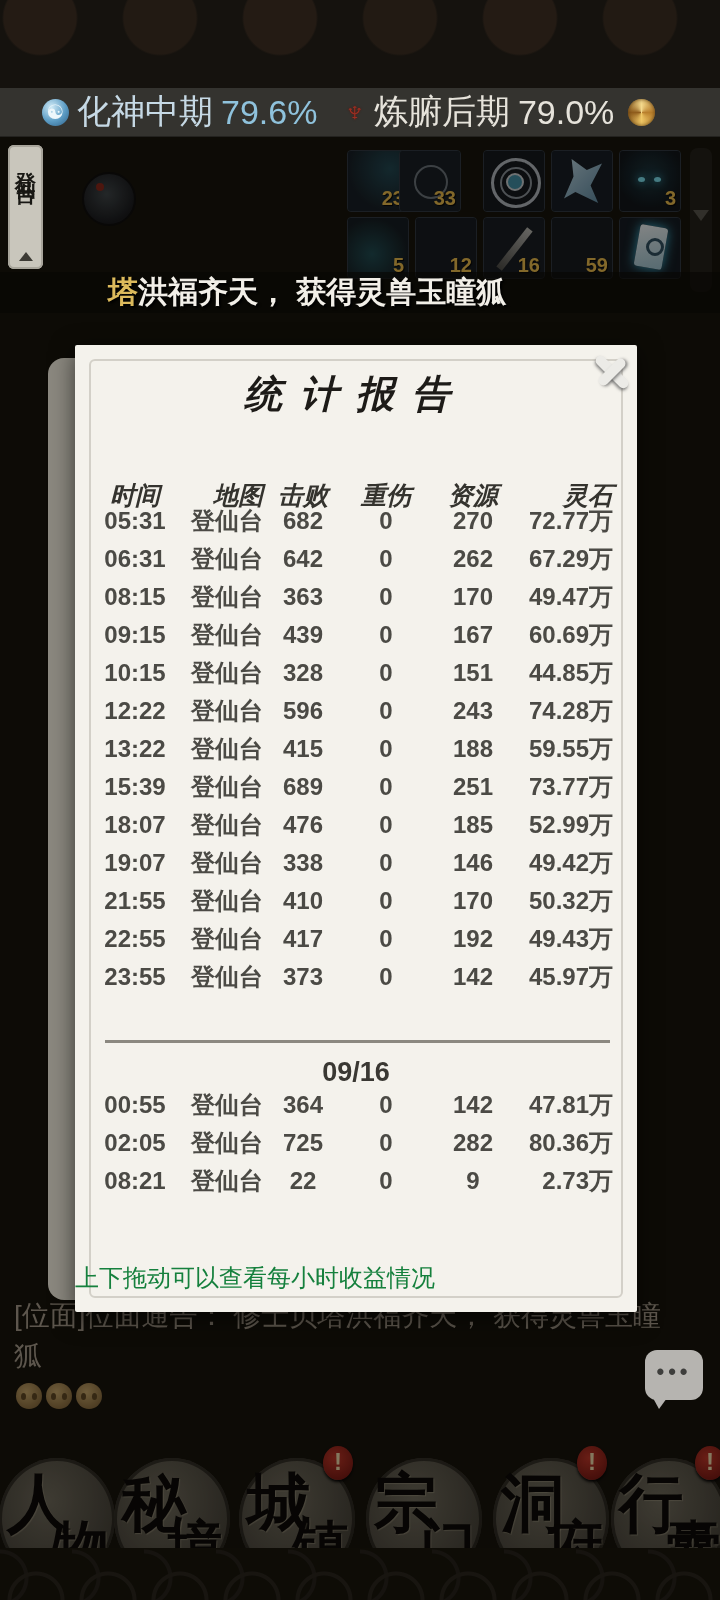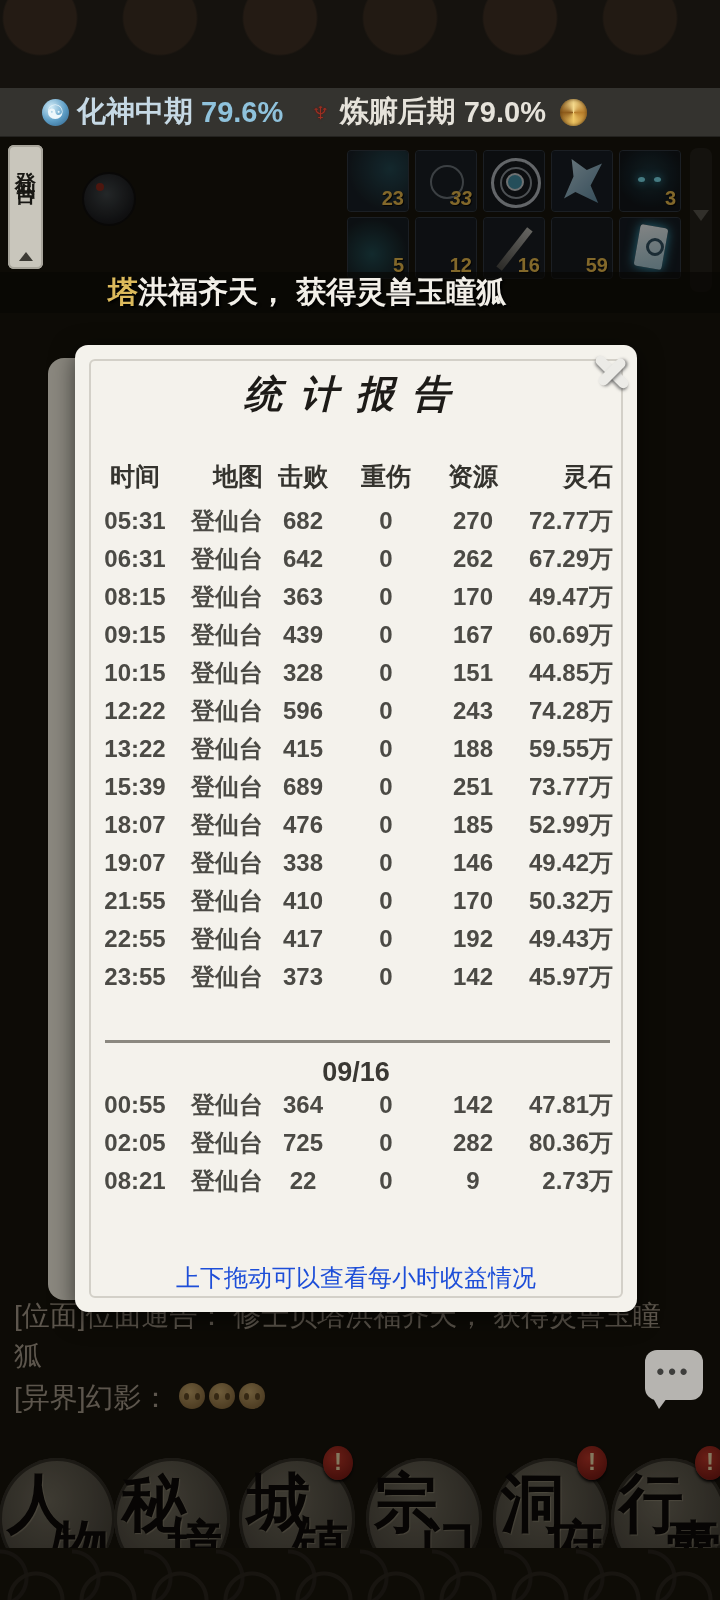--- a/index.html
+++ b/index.html
@@ -13,21 +13,21 @@
                      radial-gradient(circle 38px at 160px 18px, #221a13 36px, transparent 38px),
                      radial-gradient(circle 38px at 280px 18px, #241b14 36px, transparent 38px),
                      radial-gradient(circle 38px at 400px 18px, #221a13 36px, transparent 38px),
                      radial-gradient(circle 38px at 520px 18px, #241b14 36px, transparent 38px),
                      radial-gradient(circle 38px at 640px 18px, #221a13 36px, transparent 38px);}
 
   
   .status-bar{position:absolute;left:0;top:88px;width:720px;height:49px;background:#34332f;
     display:flex;align-items:center;z-index:3;border-bottom:1px solid #23221f;}
   .sb-group{display:flex;align-items:center;gap:8px;}
-  .sb-text{font-size:29px;font-weight:bold;color:#e6e3db;white-space:nowrap;}
+  .sb-text{font-size:34px;font-weight:normal;color:#e6e3db;white-space:nowrap;}
   .realm1-label{color:#c6d9e5;}
   .realm1-pct{color:#8fc2dc;}
   .yinyang{width:27px;height:27px;border-radius:50%;
     background:radial-gradient(circle at 35% 30%, #cfeaf6, #5c9cc4 55%, #2c5e86);
     color:#eef7fb;font-size:20px;line-height:27px;text-align:center;}
   .trident{color:#9c2f22;font-size:30px;font-weight:bold;text-shadow:0 0 2px #5a140e;}
   .crystal{width:20px;height:20px;transform:rotate(45deg);border-radius:4px;
     background:linear-gradient(135deg,#d8f2fc,#7cc0e0 50%,#3c7ca6);box-shadow:0 0 6px #5aa6cc;}
   .coin{width:27px;height:27px;border-radius:50%;
     background:conic-gradient(#f4d98c,#b97f2c,#f0c866,#8f5c1c,#f4d98c);
@@ -118,47 +118,47 @@
     color:#f0ddae;font-size:24px;font-weight:bold;text-align:center;line-height:32px;
     box-shadow:0 2px 3px #000;}
 
   .waves{position:absolute;left:0;top:1548px;width:720px;height:52px;z-index:1;background:#131109;
     background-image:radial-gradient(circle 34px at 36px 52px, transparent 24px, #26231c 25px 28px, transparent 29px),
                      radial-gradient(circle 34px at 0px 30px, transparent 24px, #221f19 25px 28px, transparent 29px);
     background-size:72px 52px;}
 
   
   .back-sheet{position:absolute;left:48px;top:358px;width:120px;height:942px;background:#8b887f;border-radius:16px;z-index:3;}
-  .modal{position:absolute;left:75px;top:345px;width:562px;height:967px;background:#f4f2ec;border-radius:13px;z-index:4;
+  .modal{position:absolute;left:75px;top:345px;width:562px;height:967px;background:#f4f2ec;border-radius:2px;z-index:4;
     box-shadow:0 6px 24px rgba(0,0,0,0.6);}
   .modal-border{position:absolute;left:14px;top:14px;right:14px;bottom:14px;border:2px solid #d3d0c8;border-radius:6px;pointer-events:none;}
   .modal-title{position:absolute;left:0;top:24px;width:100%;text-align:center;font-size:38px;font-weight:bold;
     letter-spacing:18px;color:#1d1b18;font-family:"Liberation Serif","DejaVu Serif",serif;font-style:italic;}
   .close-btn{position:absolute;left:508px;top:-2px;width:56px;height:56px;cursor:pointer;}
   .close-btn .bar{position:absolute;left:8px;top:24px;width:42px;height:10px;border-radius:5px;background:#ecebe7;
     box-shadow:1px 2px 3px rgba(90,90,90,0.7);}
   .close-btn .bar.b1{transform:rotate(45deg);}
   .close-btn .bar.b2{transform:rotate(-45deg);width:34px;left:12px;}
 
   .stats{position:absolute;left:24px;top:0;width:514px;}
   .srow{display:flex;align-items:center;height:38px;}
   .srow span{font-size:24px;color:#4b4a45;font-weight:bold;}
   .srow .c0{width:72px;text-align:center;}
   .srow .c1{width:92px;text-align:right;}
   .srow .c2{width:80px;text-align:center;}
   .srow .c3{width:86px;text-align:center;}
   .srow .c4{width:88px;text-align:center;}
   .srow .c5{width:96px;text-align:right;}
-  .hrow{position:absolute;top:114px;height:34px;}
+  .hrow{position:absolute;top:133px;height:34px;font-style:italic;}
   .hrow span{color:#34332e;font-size:25px;}
   .rows1{position:absolute;top:157px;}
   .divider{position:absolute;left:30px;top:695px;width:505px;height:3px;background:#8b8880;}
   .date-label{position:absolute;left:0;top:712px;width:100%;text-align:center;font-size:27px;font-weight:bold;color:#3a3833;}
   .rows2{position:absolute;top:741px;}
-  .footer-hint{position:absolute;left:0;top:917px;width:100%;text-align:center;font-size:24px;color:#1d4ed8;}
+  .footer-hint{position:absolute;left:0;top:917px;width:100%;font-size:24px;color:#15803d;}
 </style>
 </head>
 <body>
 
 <div id="screen">
 
   <div class="top-strip"></div>
 
   <div class="status-bar">
     <div class="sb-group" style="margin-left:42px;">
@@ -183,21 +183,21 @@
     <span class="arrow-up"></span>
   </div>
 
   <div class="avatar"></div>
 
   <div class="item-grid" id="item-grid">
       <div class="slot" style="left: 0px; top: 0px;">
         <div class="art a0"></div>
         <span class="count">23</span>
       </div>
-      <div class="slot" style="left: 68px; top: 0px; font-style: italic;">
+      <div class="slot" style="left: 52px; top: 0px;">
         <div class="art a1"></div>
         <span class="count">33</span>
       </div>
       <div class="slot" style="left: 136px; top: 0px;">
         <div class="art a2"></div>
       </div>
       <div class="slot" style="left: 204px; top: 0px;">
         <div class="art a3"></div>
       </div>
       <div class="slot" style="left: 272px; top: 0px;">
@@ -230,21 +230,20 @@
   </div>
 
   <div class="marquee">
     <span class="hl">塔</span>
     <span class="msg">洪福齐天， 获得灵兽玉瞳狐</span>
   </div>
 
   <div class="chat">
     <div class="cline wrapline">[位面]位面通告： 修士贝塔洪福齐天， 获得灵兽玉瞳狐</div>
     <div class="cline">
-      <span>[异界]幻影：</span>
       <span id="monkeys"><span class="monkey"></span><span class="monkey"></span><span class="monkey"></span></span>
     </div>
   </div>
 
   <div class="overlay"></div>
 
   <div class="bubble-btn">
     <div class="dots">•••</div>
   </div>
 

